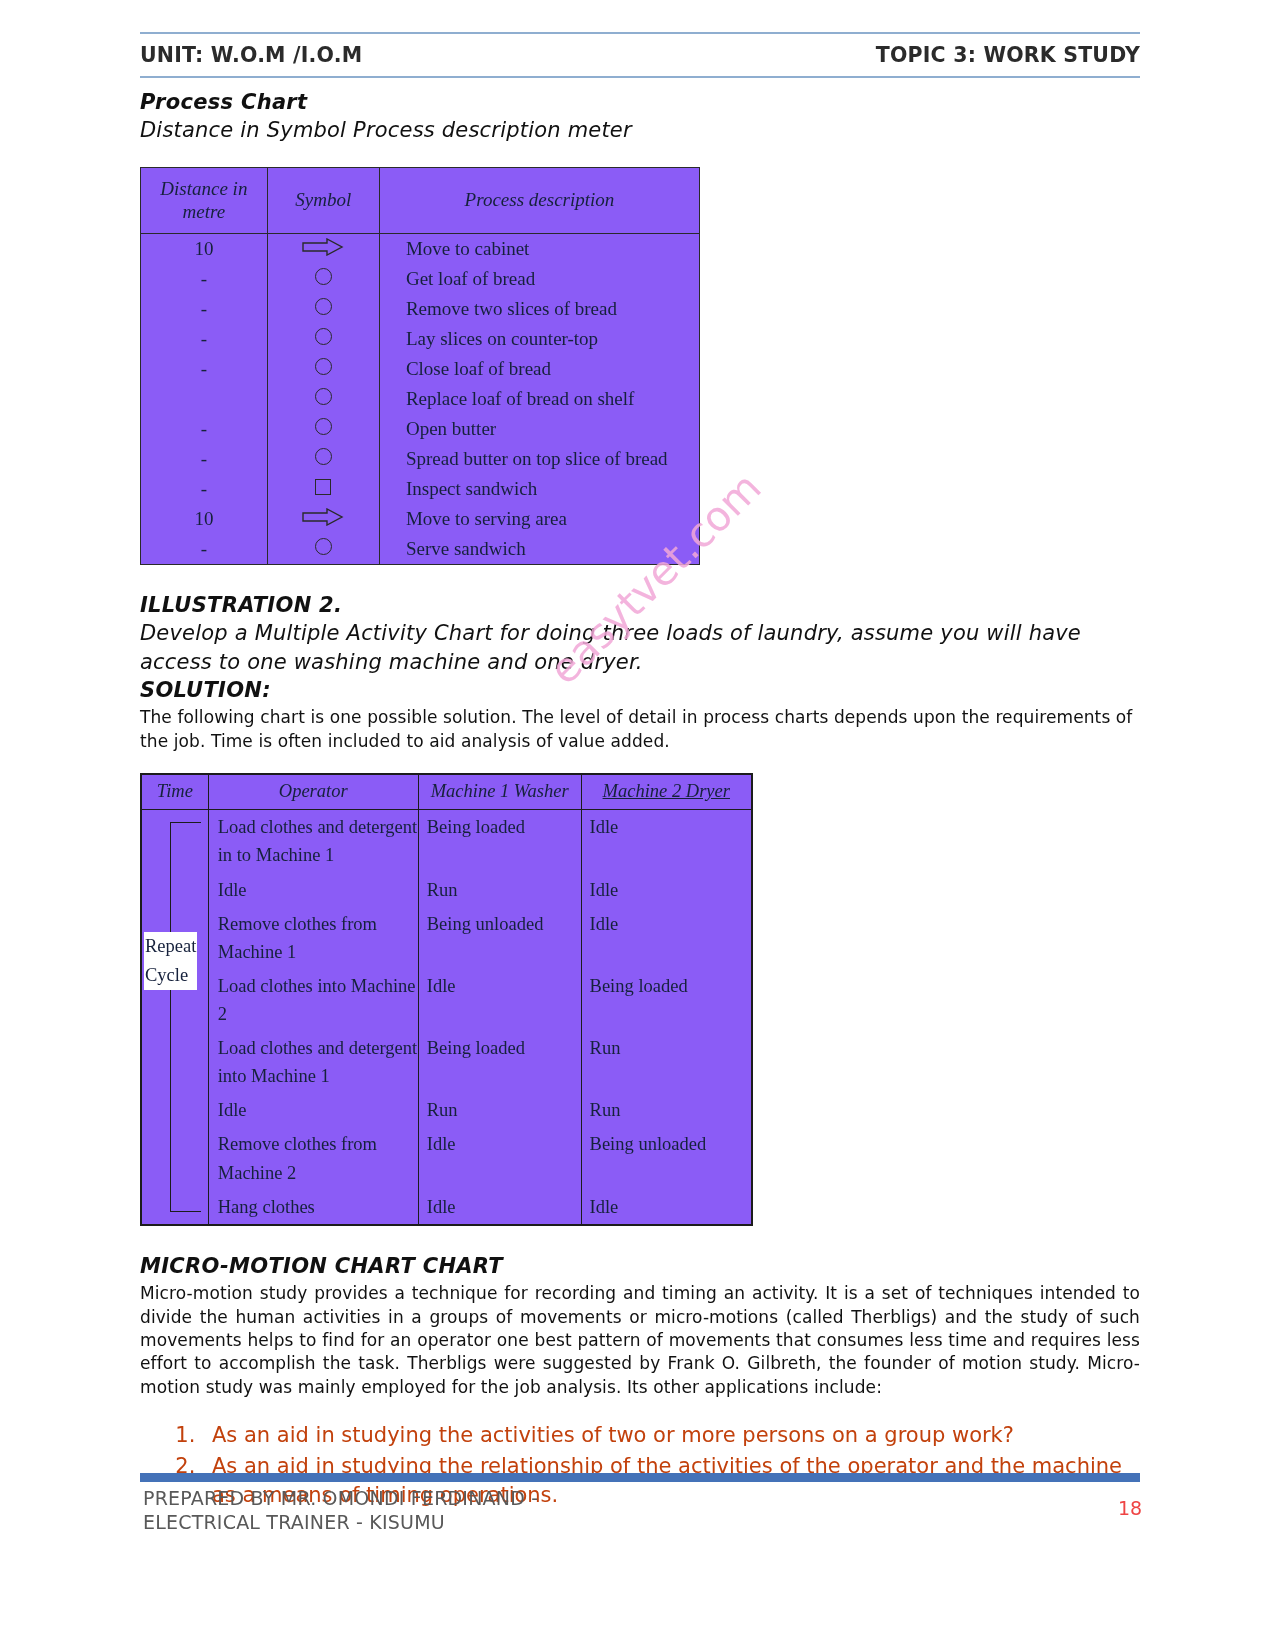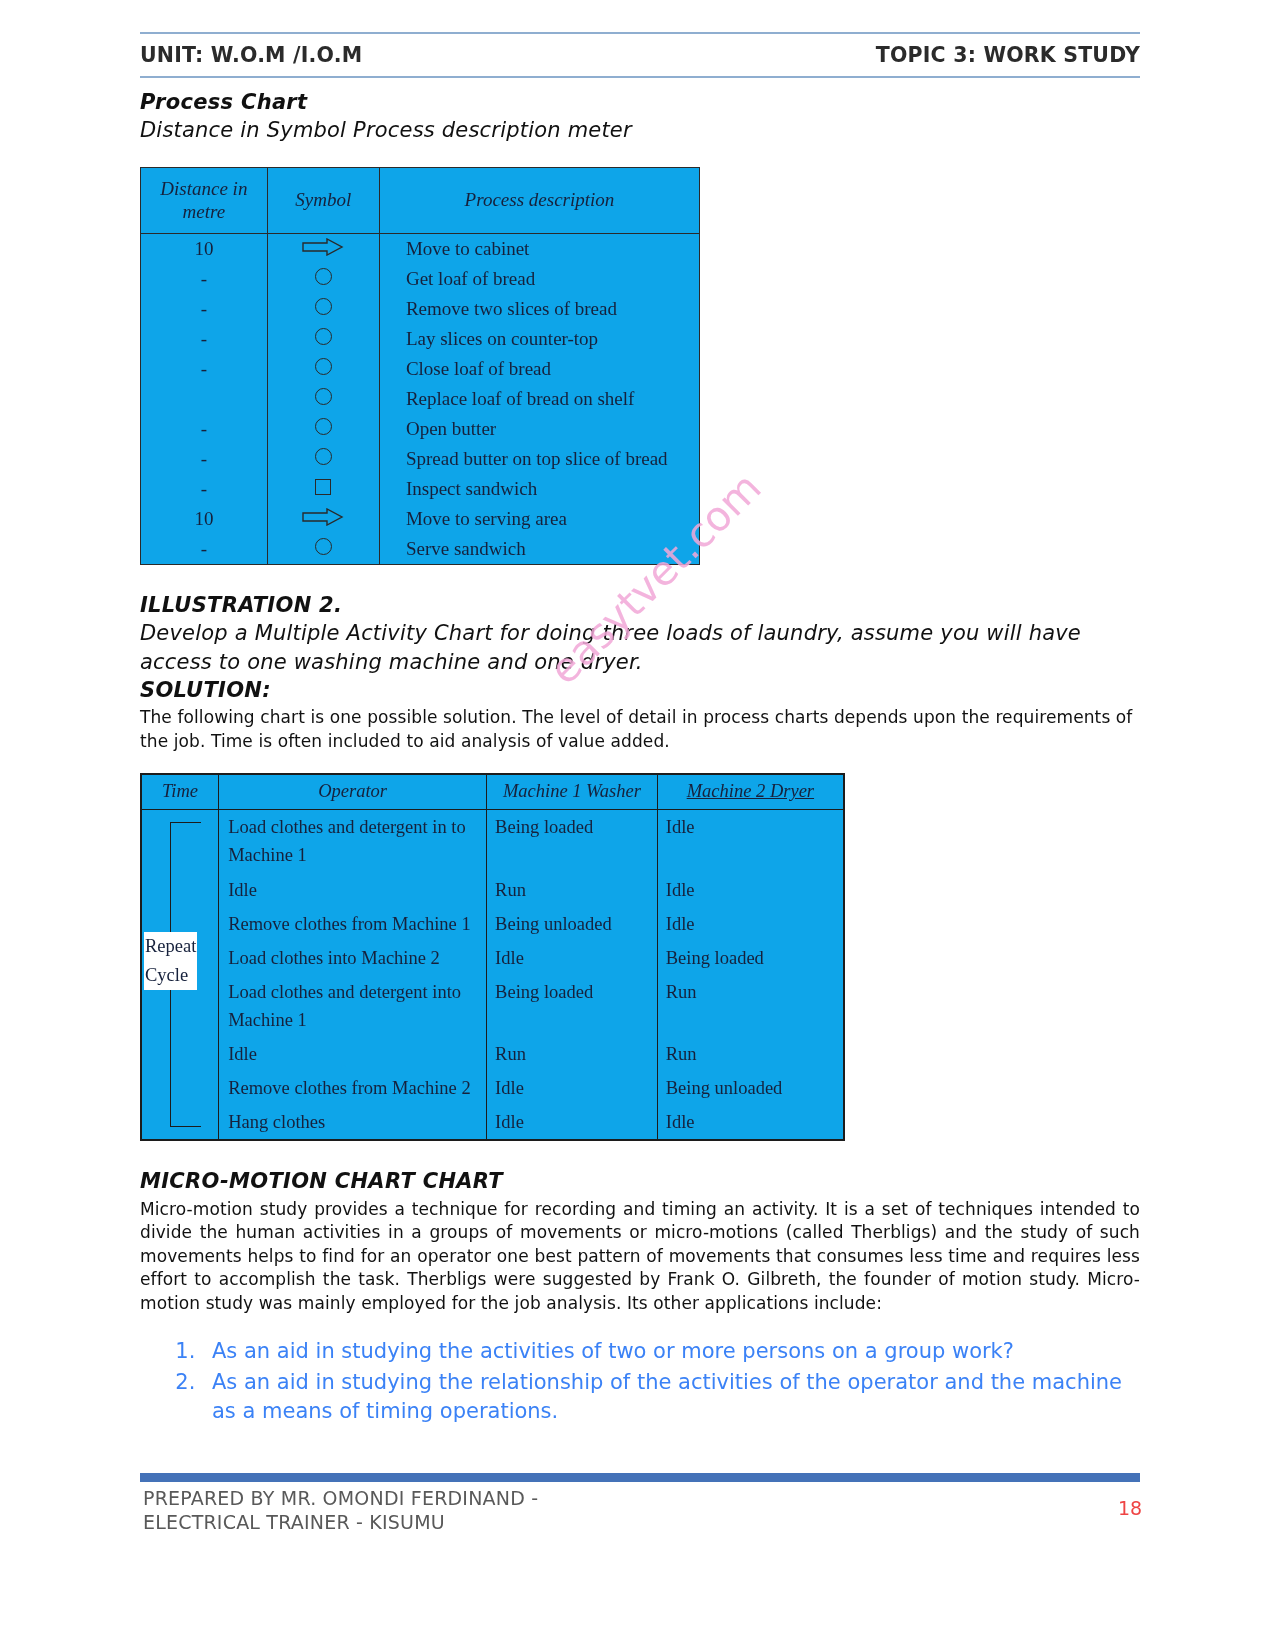--- a/index.html
+++ b/index.html
@@ -66,21 +66,21 @@
     color: #111;
     line-height: 1.38;
     letter-spacing: 0.1px;
   }
 
   
   .doc-table {
     border-collapse: collapse;
     font-family: "Liberation Serif", "DejaVu Serif", serif;
     color: #16213c;
-    background: #0ea5e9;
+    background: #8b5cf6;
   }
   .tbl1 {
     margin-top: 22px;
     width: 560px;
     border: 1.5px solid #2a2a2a;
   }
   .tbl1 th, .tbl1 td {
     border-right: 1.5px solid #2a2a2a;
     padding: 0;
   }
@@ -115,21 +115,21 @@
   }
   .sym-square {
     display: inline-block;
     width: 14px; height: 14px;
     border: 1.4px solid #2a2a2a;
   }
 
   
   .tbl2 {
     margin-top: 20px;
-    width: 705px;
+    width: 613px;
     border: 2px solid #1c1c1c;
   }
   .tbl2 th, .tbl2 td {
     border-right: 1.4px solid #1c1c1c;
     padding: 0;
   }
   .tbl2 th:last-child, .tbl2 td:last-child { border-right: none; }
   .tbl2 thead th {
     border-bottom: 1.4px solid #1c1c1c;
     font-style: italic;
@@ -194,21 +194,21 @@
     white-space: nowrap;
     pointer-events: none;
     z-index: 5;
   }
 
   
   ol.apps {
     margin: 22px 0 11px 0;
     padding-left: 62px;
     font-size: 21px;
-    color: #3b82f6;
+    color: #c2410c;
     line-height: 1.38;
   }
   ol.apps li { margin-bottom: 2px; padding-left: 10px; }
 
   
   .footer-rule {
     position: absolute;
     left: 140px;
     top: 1473px;
     width: 1000px;

